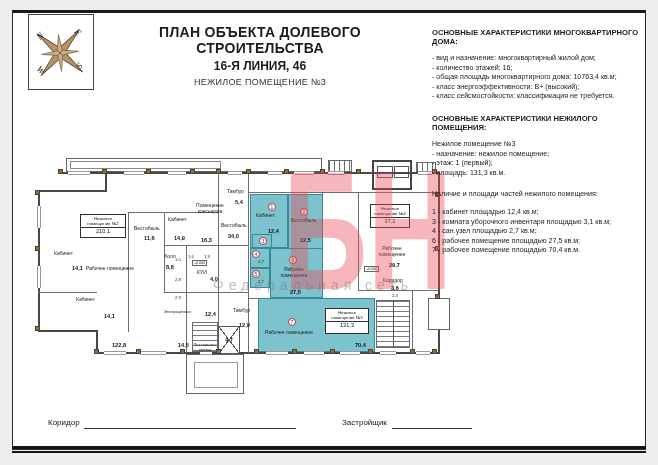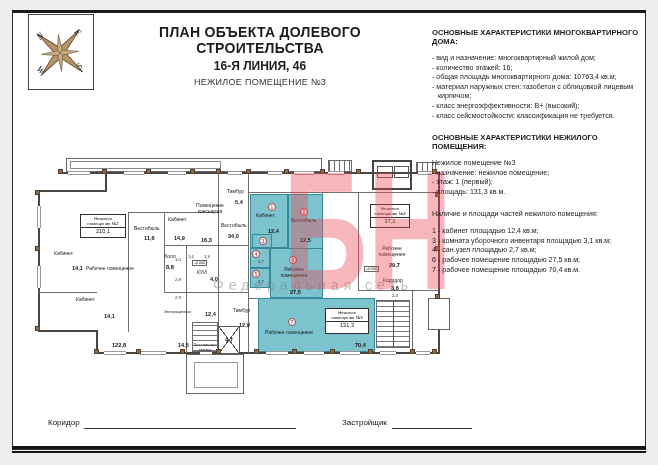--- a/index.html
+++ b/index.html
@@ -81,21 +81,20 @@
   <div class="t1">ПЛАН ОБЪЕКТА ДОЛЕВОГО СТРОИТЕЛЬСТВА</div>
   <div class="t2">16-Я ЛИНИЯ, 46</div>
   <div class="t3">НЕЖИЛОЕ ПОМЕЩЕНИЕ №3</div>
 </div>
 
 <div class="abs" id="right-panel">
   <div class="rp-head">ОСНОВНЫЕ ХАРАКТЕРИСТИКИ МНОГОКВАРТИРНОГО ДОМА:</div>
   <div class="rp-item">- вид и назначение: многоквартирный жилой дом;</div>
   <div class="rp-item">- количество этажей: 16;</div>
   <div class="rp-item">- общая площадь многоквартирного дома: 10763,4 кв.м;</div>
-  <div class="rp-item">- материал наружных стен: газобетон с облицовкой лицевым кирпичом;</div>
   <div class="rp-item">- класс энергоэффективности: B+ (высокий);</div>
   <div class="rp-item">- класс сейсмостойкости: классификация не требуется.</div>
   <div class="rp-gap"></div>
   <div class="rp-head">ОСНОВНЫЕ ХАРАКТЕРИСТИКИ НЕЖИЛОГО ПОМЕЩЕНИЯ:</div>
   <div class="rp-sub">Нежилое помещение №3</div>
   <div class="rp-sub">- назначение: нежилое помещение;</div>
   <div class="rp-sub">- этаж: 1 (первый);</div>
   <div class="rp-sub">- площадь: 131,3 кв.м.</div>
   <div class="rp-gap"></div>
   <div class="rp-sub">Наличие и площади частей нежилого помещения:</div>

